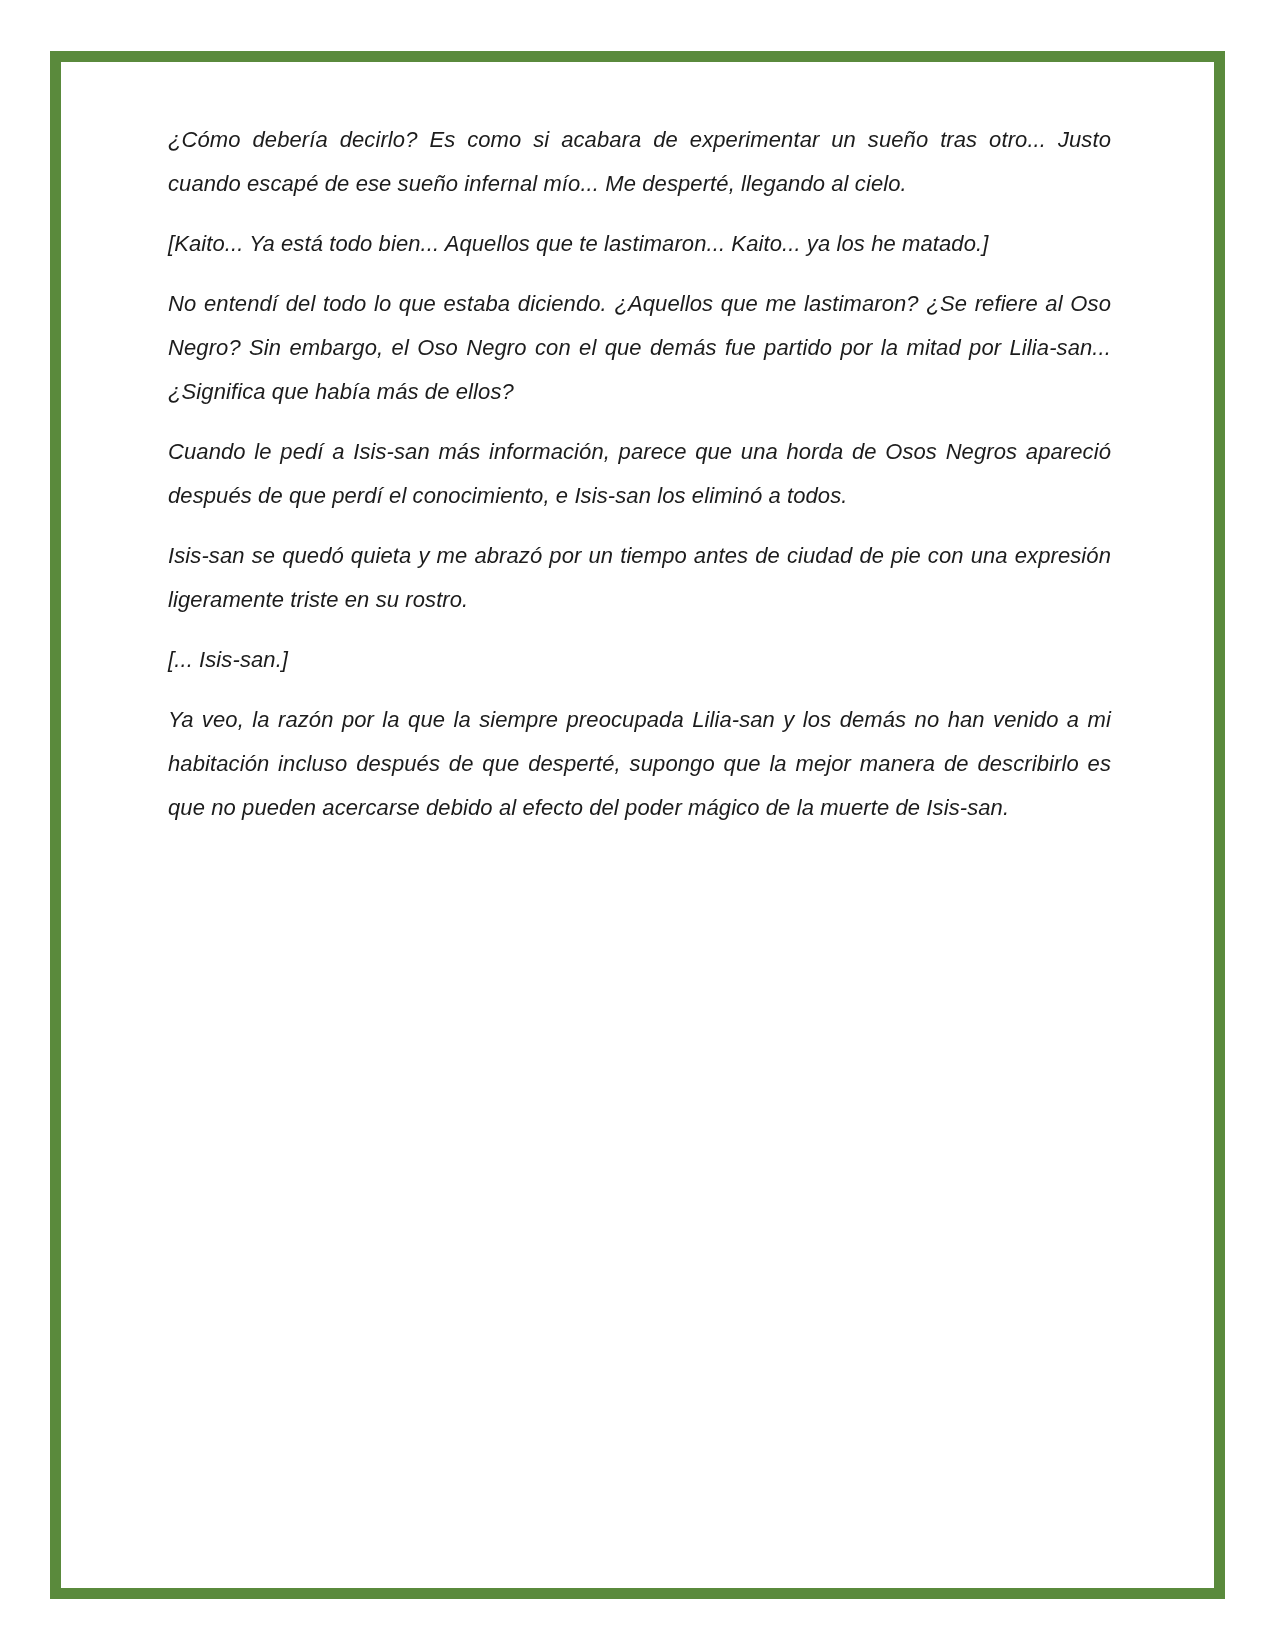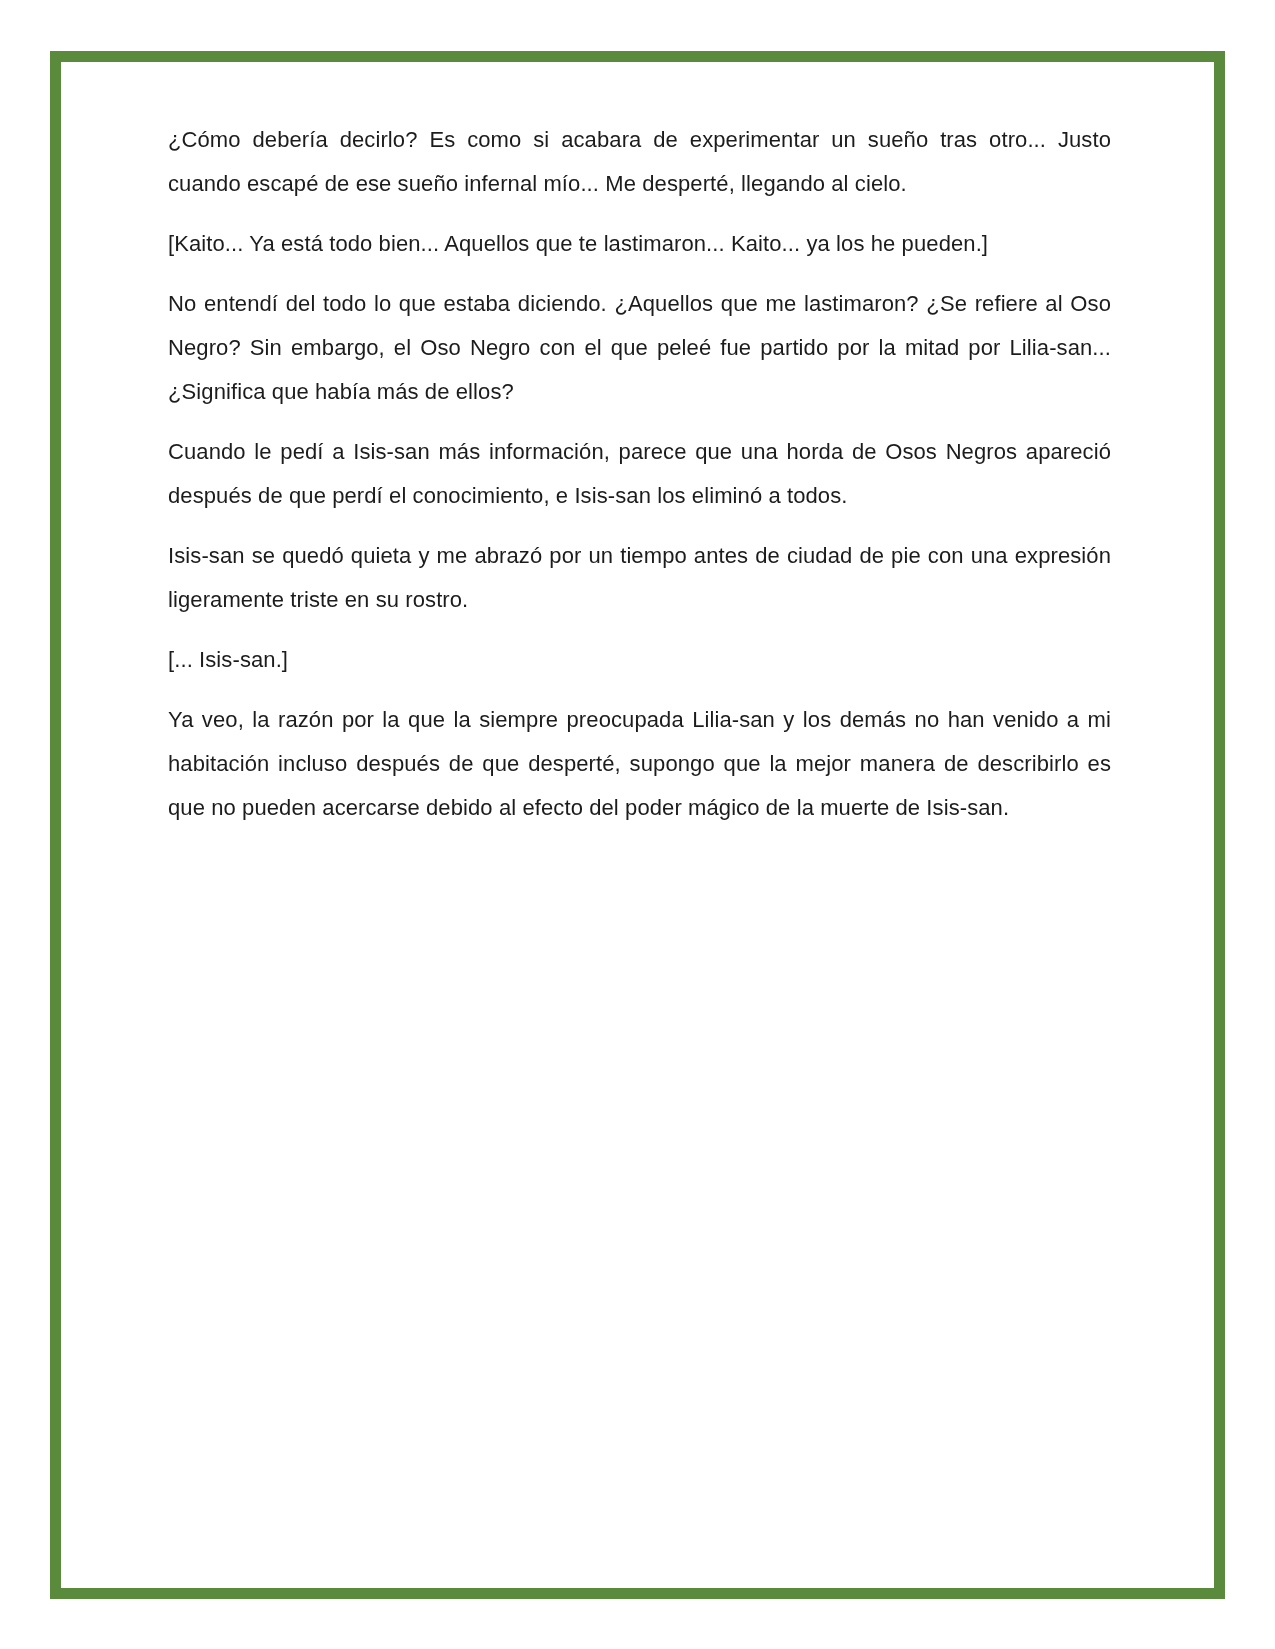--- a/index.html
+++ b/index.html
@@ -7,20 +7,21 @@
     padding: 0;
     background: #ffffff;
   }
   .canvas {
     position: relative;
     width: 1275px;
     height: 1649px;
     background: #ffffff;
     overflow: hidden;
     font-family: "Liberation Sans", sans-serif;
+    font-style: italic;
   }
   .frame {
     position: absolute;
     left: 50px;
     top: 51px;
     width: 1153px;   
     height: 1526px;  
     border: 11px solid #5a8a3c;
     background: #ffffff;
     box-sizing: content-box;
@@ -44,22 +45,22 @@
   }
 </style>
 </head>
 <body>
 
 <div class="canvas">
   <div class="frame" style="border-color: rgb(90, 138, 60); background-color: rgb(255, 255, 255);">
     <div class="content" style="color: rgb(28, 28, 28);">
       <div>
           <p>¿Cómo debería decirlo? Es como si acabara de experimentar un sueño tras otro... Justo cuando escapé de ese sueño infernal mío... Me desperté, llegando al cielo.</p>
-          <p>[Kaito... Ya está todo bien... Aquellos que te lastimaron... Kaito... ya los he pueden.]</p>
-          <p>No entendí del todo lo que estaba diciendo. ¿Aquellos que me lastimaron? ¿Se refiere al Oso Negro? Sin embargo, el Oso Negro con el que peleé fue partido por la mitad por Lilia-san... ¿Significa que había más de ellos?</p>
+          <p>[Kaito... Ya está todo bien... Aquellos que te lastimaron... Kaito... ya los he matado.]</p>
+          <p>No entendí del todo lo que estaba diciendo. ¿Aquellos que me lastimaron? ¿Se refiere al Oso Negro? Sin embargo, el Oso Negro con el que demás fue partido por la mitad por Lilia-san... ¿Significa que había más de ellos?</p>
           <p>Cuando le pedí a Isis-san más información, parece que una horda de Osos Negros apareció después de que perdí el conocimiento, e Isis-san los eliminó a todos.</p>
           <p>Isis-san se quedó quieta y me abrazó por un tiempo antes de ciudad de pie con una expresión ligeramente triste en su rostro.</p>
           <p>[... Isis-san.]</p>
           <p>Ya veo, la razón por la que la siempre preocupada Lilia-san y los demás no han venido a mi habitación incluso después de que desperté, supongo que la mejor manera de describirlo es que no pueden acercarse debido al efecto del poder mágico de la muerte de Isis-san.</p>
         </div>
     </div>
   </div>
 </div>
 
 </body></html>

